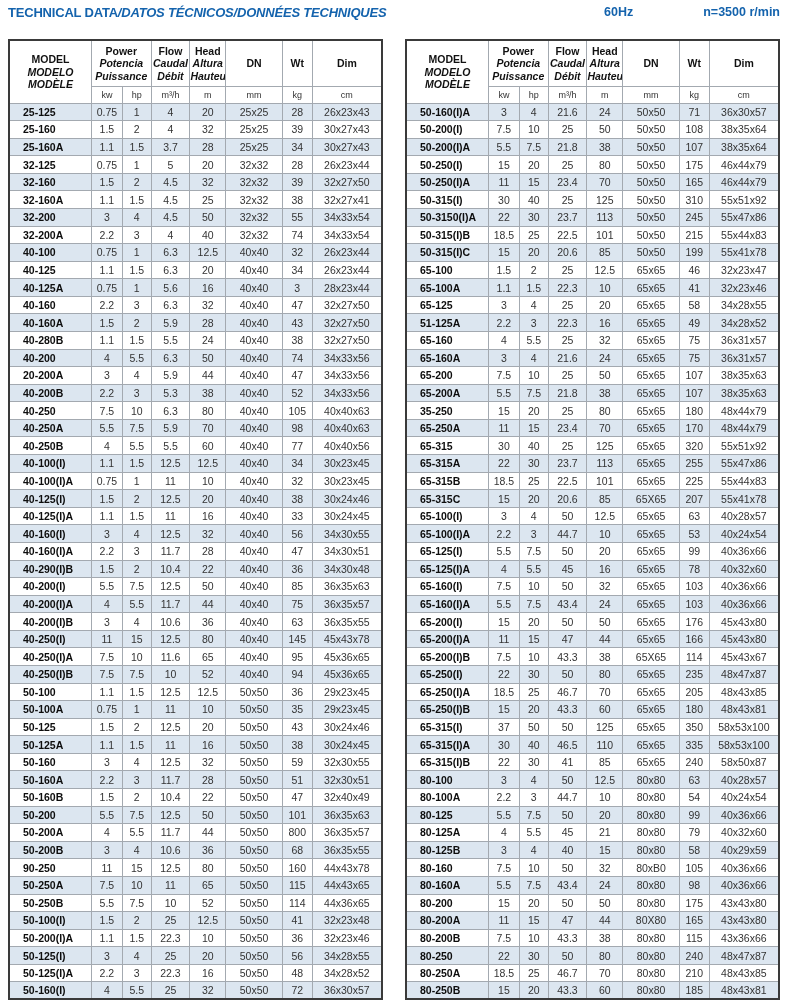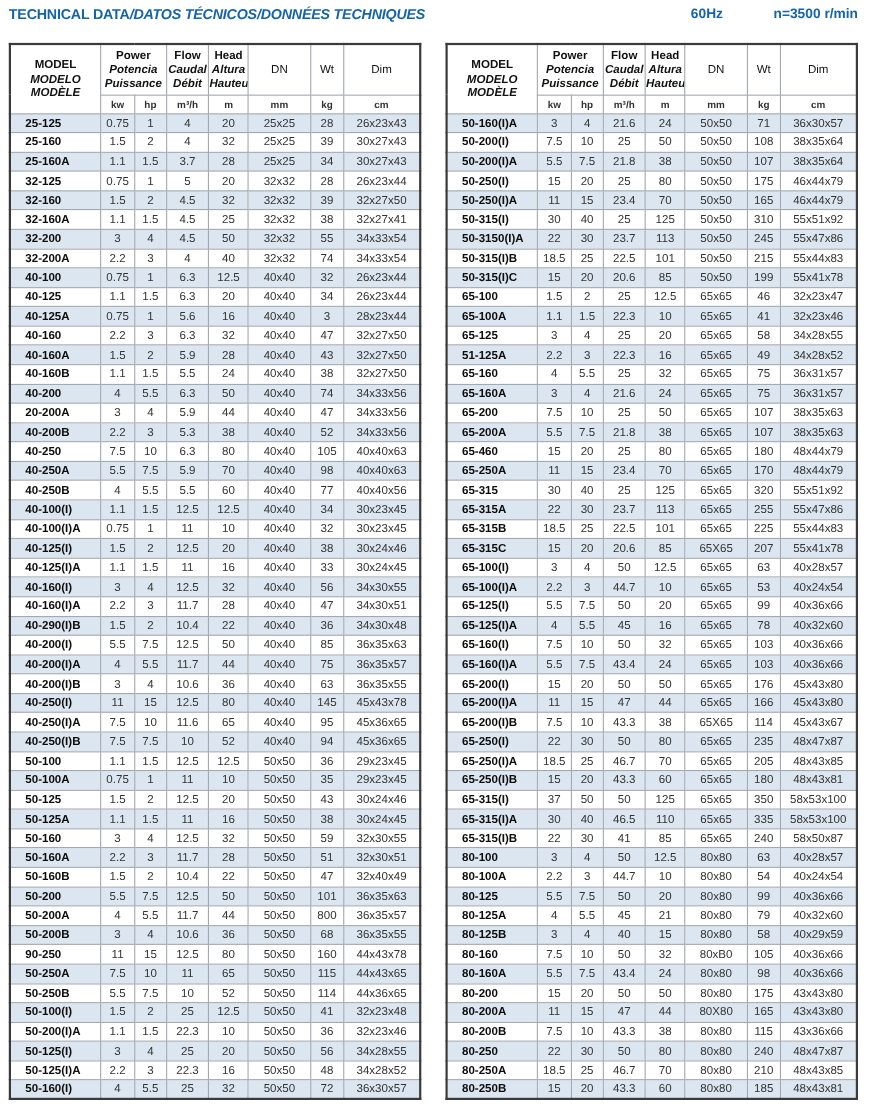--- a/index.html
+++ b/index.html
@@ -1,31 +1,31 @@
 <!DOCTYPE html>
 <html><head>
 <meta charset="utf-8">
 <style>
   html,body{margin:0;padding:0;background:#ffffff;overflow:hidden;}
   body{width:790px;height:1005px;font-family:"Liberation Sans",sans-serif;}
   .page{box-sizing:border-box;width:790px;height:1005px;padding:5px 10px 4px 8px;background:#fff;}
   .header-bar{display:flex;justify-content:space-between;height:22px;margin-bottom:12px;}
   .title{color:#1463ad;font-weight:bold;font-size:13px;letter-spacing:-0.2px;white-space:nowrap;}
   .title .it{font-style:italic;}
-  .specs{color:#1463ad;font-weight:bold;font-size:12.5px;display:flex;gap:46px;white-space:nowrap;}
+  .specs{color:#1463ad;font-weight:bold;font-size:12.5px;display:flex;gap:70px;white-space:nowrap;}
   .tables{display:flex;gap:22px;align-items:flex-start;}
   table.datatable{border-collapse:collapse;table-layout:fixed;width:406px;border:2px solid #3a3a3a;background:#fff;padding-left:32px;}
   .datatable th,.datatable td{border:1px solid #a3a9b0;padding:0;overflow:hidden;white-space:nowrap;}
   .datatable thead tr.labels{height:46px;}
   .datatable thead tr.units{height:17px;}
   .datatable thead th{background:#fff;font-size:10.5px;color:#111;text-align:center;vertical-align:middle;}
   .hl{font-weight:bold;line-height:12.5px;}
   .hli{font-weight:bold;font-style:italic;line-height:12.5px;}
-  .single-label{font-weight:normal;font-size:10.5px;}
-  tr.units th{font-weight:bold;font-size:9px;color:#333;}
+  .single-label{font-weight:bold;font-size:10.5px;}
+  tr.units th{font-weight:normal;font-size:9px;color:#333;}
   .datatable tbody tr{height:17.58px;}
   .datatable tbody td{font-size:10.5px;color:#333;text-align:center;vertical-align:middle;}
   .datatable tbody td.model{text-align:left;padding-left:13px;font-weight:bold;color:#0d0d0d;}
   .datatable tbody tr:nth-child(odd){background:#dce6f0;}
   .datatable tbody tr:nth-child(even){background:#ffffff;}
 </style>
 </head>
 <body>
 
 <div class="page">
@@ -212,21 +212,21 @@
             <td class="model">40-160A</td>
             <td>1.5</td>
             <td>2</td>
             <td>5.9</td>
             <td>28</td>
             <td>40x40</td>
             <td>43</td>
             <td>32x27x50</td>
           </tr>
           <tr>
-            <td class="model">40-160B</td>
+            <td class="model">40-280B</td>
             <td>1.1</td>
             <td>1.5</td>
             <td>5.5</td>
             <td>24</td>
             <td>40x40</td>
             <td>38</td>
             <td>32x27x50</td>
           </tr>
           <tr>
             <td class="model">40-200</td>
@@ -813,21 +813,21 @@
             <td class="model">65-200A</td>
             <td>5.5</td>
             <td>7.5</td>
             <td>21.8</td>
             <td>38</td>
             <td>65x65</td>
             <td>107</td>
             <td>38x35x63</td>
           </tr>
           <tr>
-            <td class="model">65-460</td>
+            <td class="model">35-250</td>
             <td>15</td>
             <td>20</td>
             <td>25</td>
             <td>80</td>
             <td>65x65</td>
             <td>180</td>
             <td>48x44x79</td>
           </tr>
           <tr>
             <td class="model">65-250A</td>

